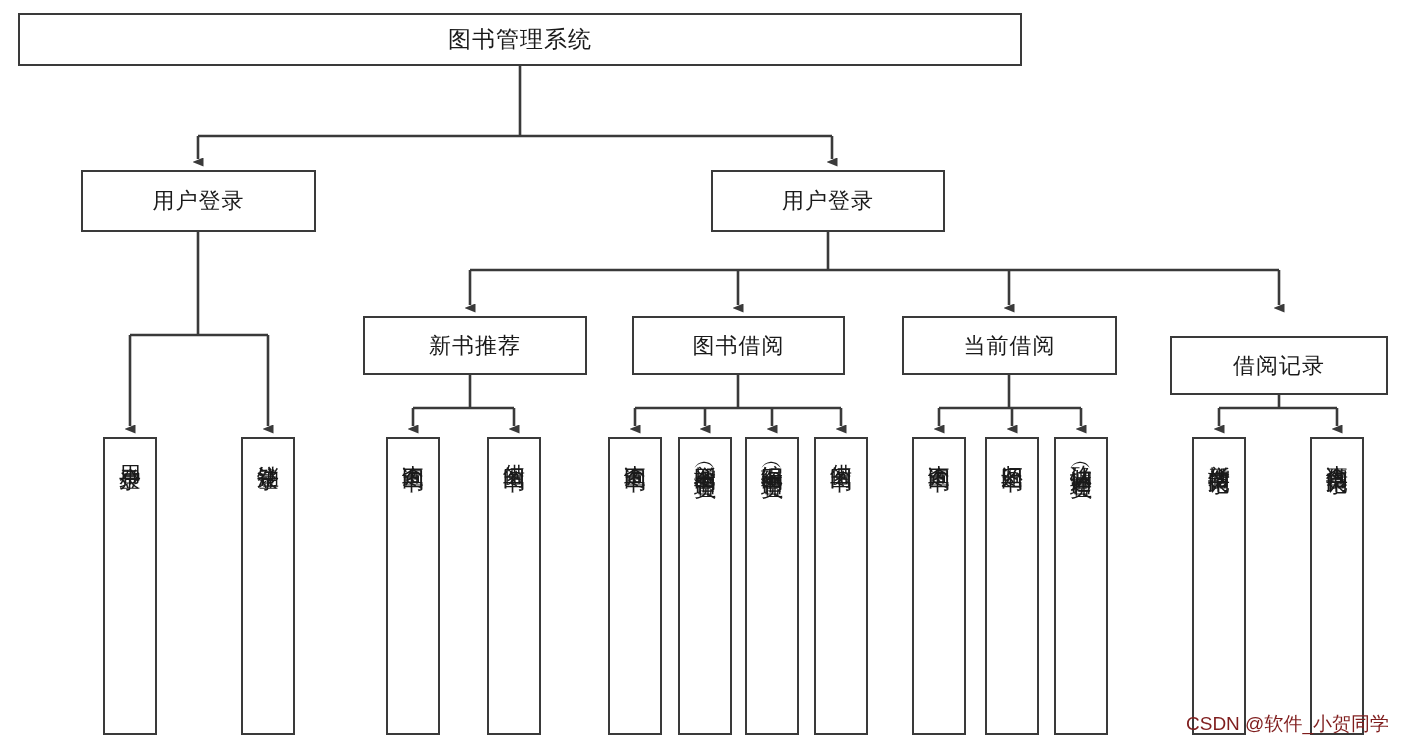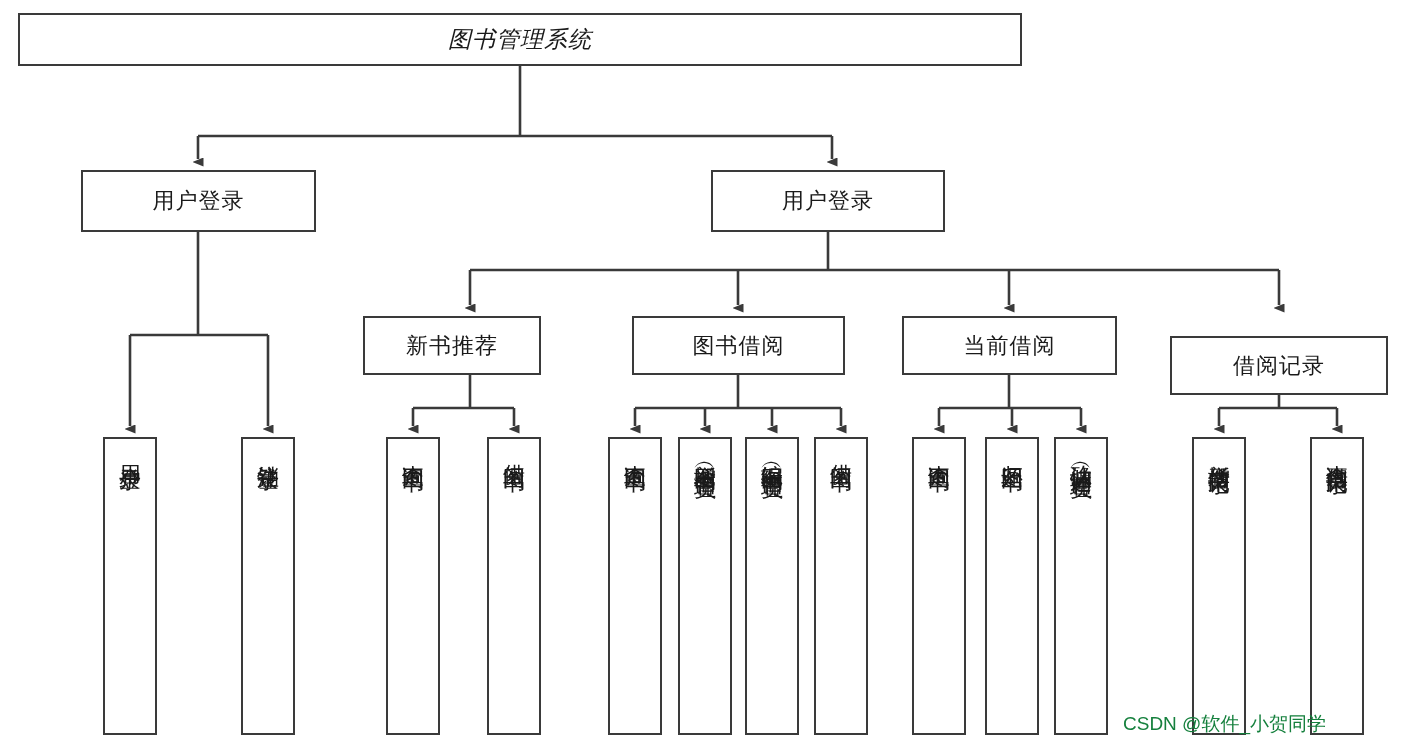--- a/index.html
+++ b/index.html
@@ -56,24 +56,24 @@
     letter-spacing: 2px;
     line-height: 1;
     white-space: nowrap;
   }
   .htext {
     white-space: nowrap;
     letter-spacing: 1px;
   }
   #watermark {
     position: absolute;
-    left: 1123px;
+    left: 1186px;
     top: 711px;
     font-size: 19px;
-    color: #15803d;
+    color: #7f1d1d;
     white-space: nowrap;
     z-index: 5;
   }
 </style>
 </head>
 <body>
 
 <div id="canvas">
 
   <svg id="edges" viewBox="0 0 1405 747" xmlns="http://www.w3.org/2000/svg">
@@ -120,32 +120,32 @@
       <path d="M1012,408 L1012,426" marker-end="url(#arrow)"></path>
       <path d="M1081,408 L1081,426" marker-end="url(#arrow)"></path>
 
       <path d="M1279,375 L1279,408"></path>
       <path d="M1219,408 L1337,408"></path>
       <path d="M1219,408 L1219,426" marker-end="url(#arrow)"></path>
       <path d="M1337,408 L1337,426" marker-end="url(#arrow)"></path>
     </g>
   </svg>
 
-  <div class="node root" style="left:18px; top:13px; width:1004px; height:53px;font-style:italic;">
+  <div class="node root" style="left:18px; top:13px; width:1004px; height:53px;">
     <span class="htext">图书管理系统</span>
   </div>
 
   <div class="node lvl1" style="left:81px; top:170px; width:235px; height:62px;">
     <span class="htext">用户登录</span>
   </div>
   <div class="node lvl1" style="left:711px; top:170px; width:234px; height:62px;">
     <span class="htext">用户登录</span>
   </div>
 
-  <div class="node lvl2" style="left:363px; top:316px; width:178px; height:59px;">
+  <div class="node lvl2" style="left:363px; top:316px; width:224px; height:59px;">
     <span class="htext">新书推荐</span>
   </div>
   <div class="node lvl2" style="left:902px; top:316px; width:215px; height:59px;">
     <span class="htext">当前借阅</span>
   </div>
   <div class="node lvl2" style="left:632px; top:316px; width:213px; height:59px;">
     <span class="htext">图书借阅</span>
   </div>
   <div class="node lvl2" style="left:1170px; top:336px; width:218px; height:59px;">
     <span class="htext">借阅记录</span>

